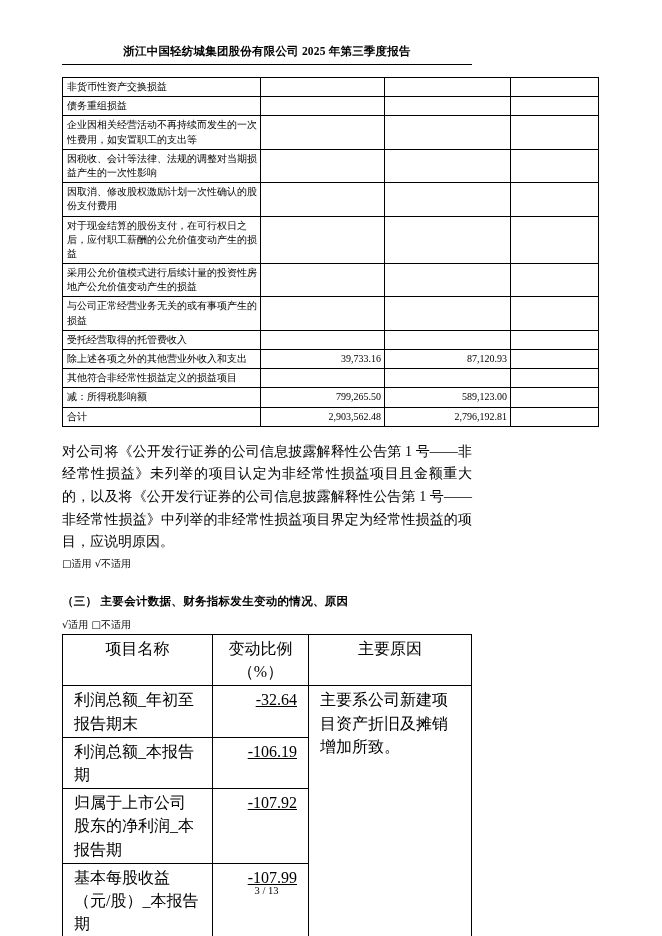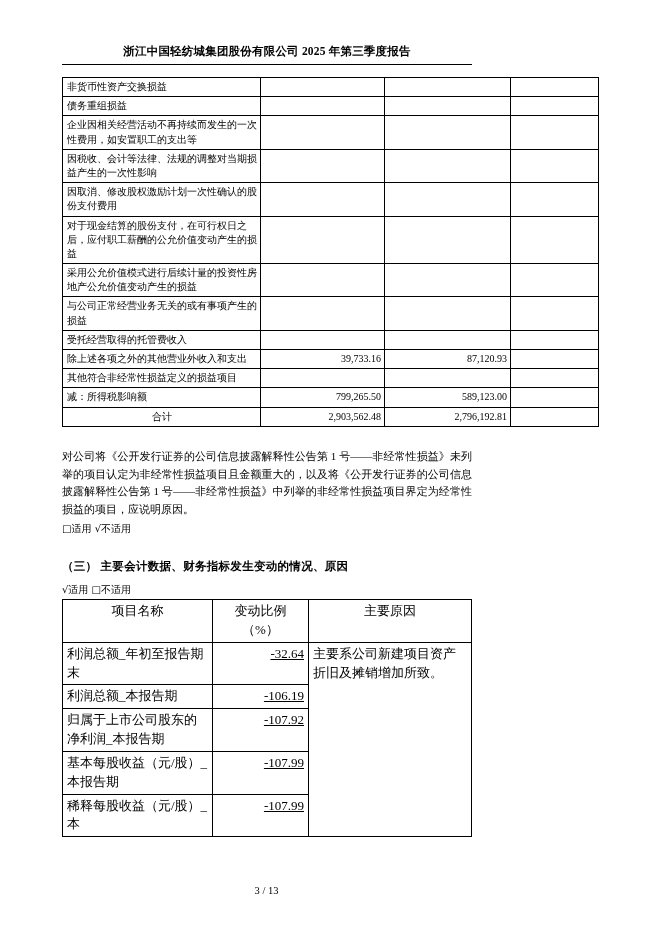--- a/index.html
+++ b/index.html
@@ -47,34 +47,34 @@
     vertical-align: top;
     word-break: break-all;
   }
   td.num {
     text-align: right;
     vertical-align: bottom;
     padding-right: 6px;
     padding-bottom: 3px;
   }
   td.center {
-    text-align: center;
+    text-align: left;
   }
   td.indent {
     padding-left: 16px;
   }
   .col-label { width: 198px; }
   .col-a { width: 124px; }
   .col-b { width: 126px; }
   .col-c { width: 88px; }
 
   .para {
-    font-size: 11px;
+    font-size: 14px;
     line-height: 1.62;
-    margin-top: 21px;
+    margin-top: 14px;
     text-align: justify;
     text-justify: inter-ideograph;
   }
   .applyline {
     font-size: 10.8px;
     line-height: 1.6;
     margin-top: 2px;
   }
   .section-title {
     font-size: 11.5px;
@@ -87,23 +87,23 @@
     margin-top: 9px;
   }
   table.reasons {
     border-collapse: collapse;
     width: 100%;
     table-layout: fixed;
     margin-top: 2px;
   }
   table.reasons td, table.reasons th {
     border: 0.8px solid #000;
-    font-size: 13px;
+    font-size: 16px;
     line-height: 1.45;
-    padding: 2px 4px;
+    padding: 2px 11px;
     vertical-align: top;
     font-weight: normal;
   }
   table.reasons th {
     text-align: center;
   }
   .r-col1 { width: 150px; }
   .r-col2 { width: 96px; }
   .r-col3 { width: auto; }
   .rnum {

